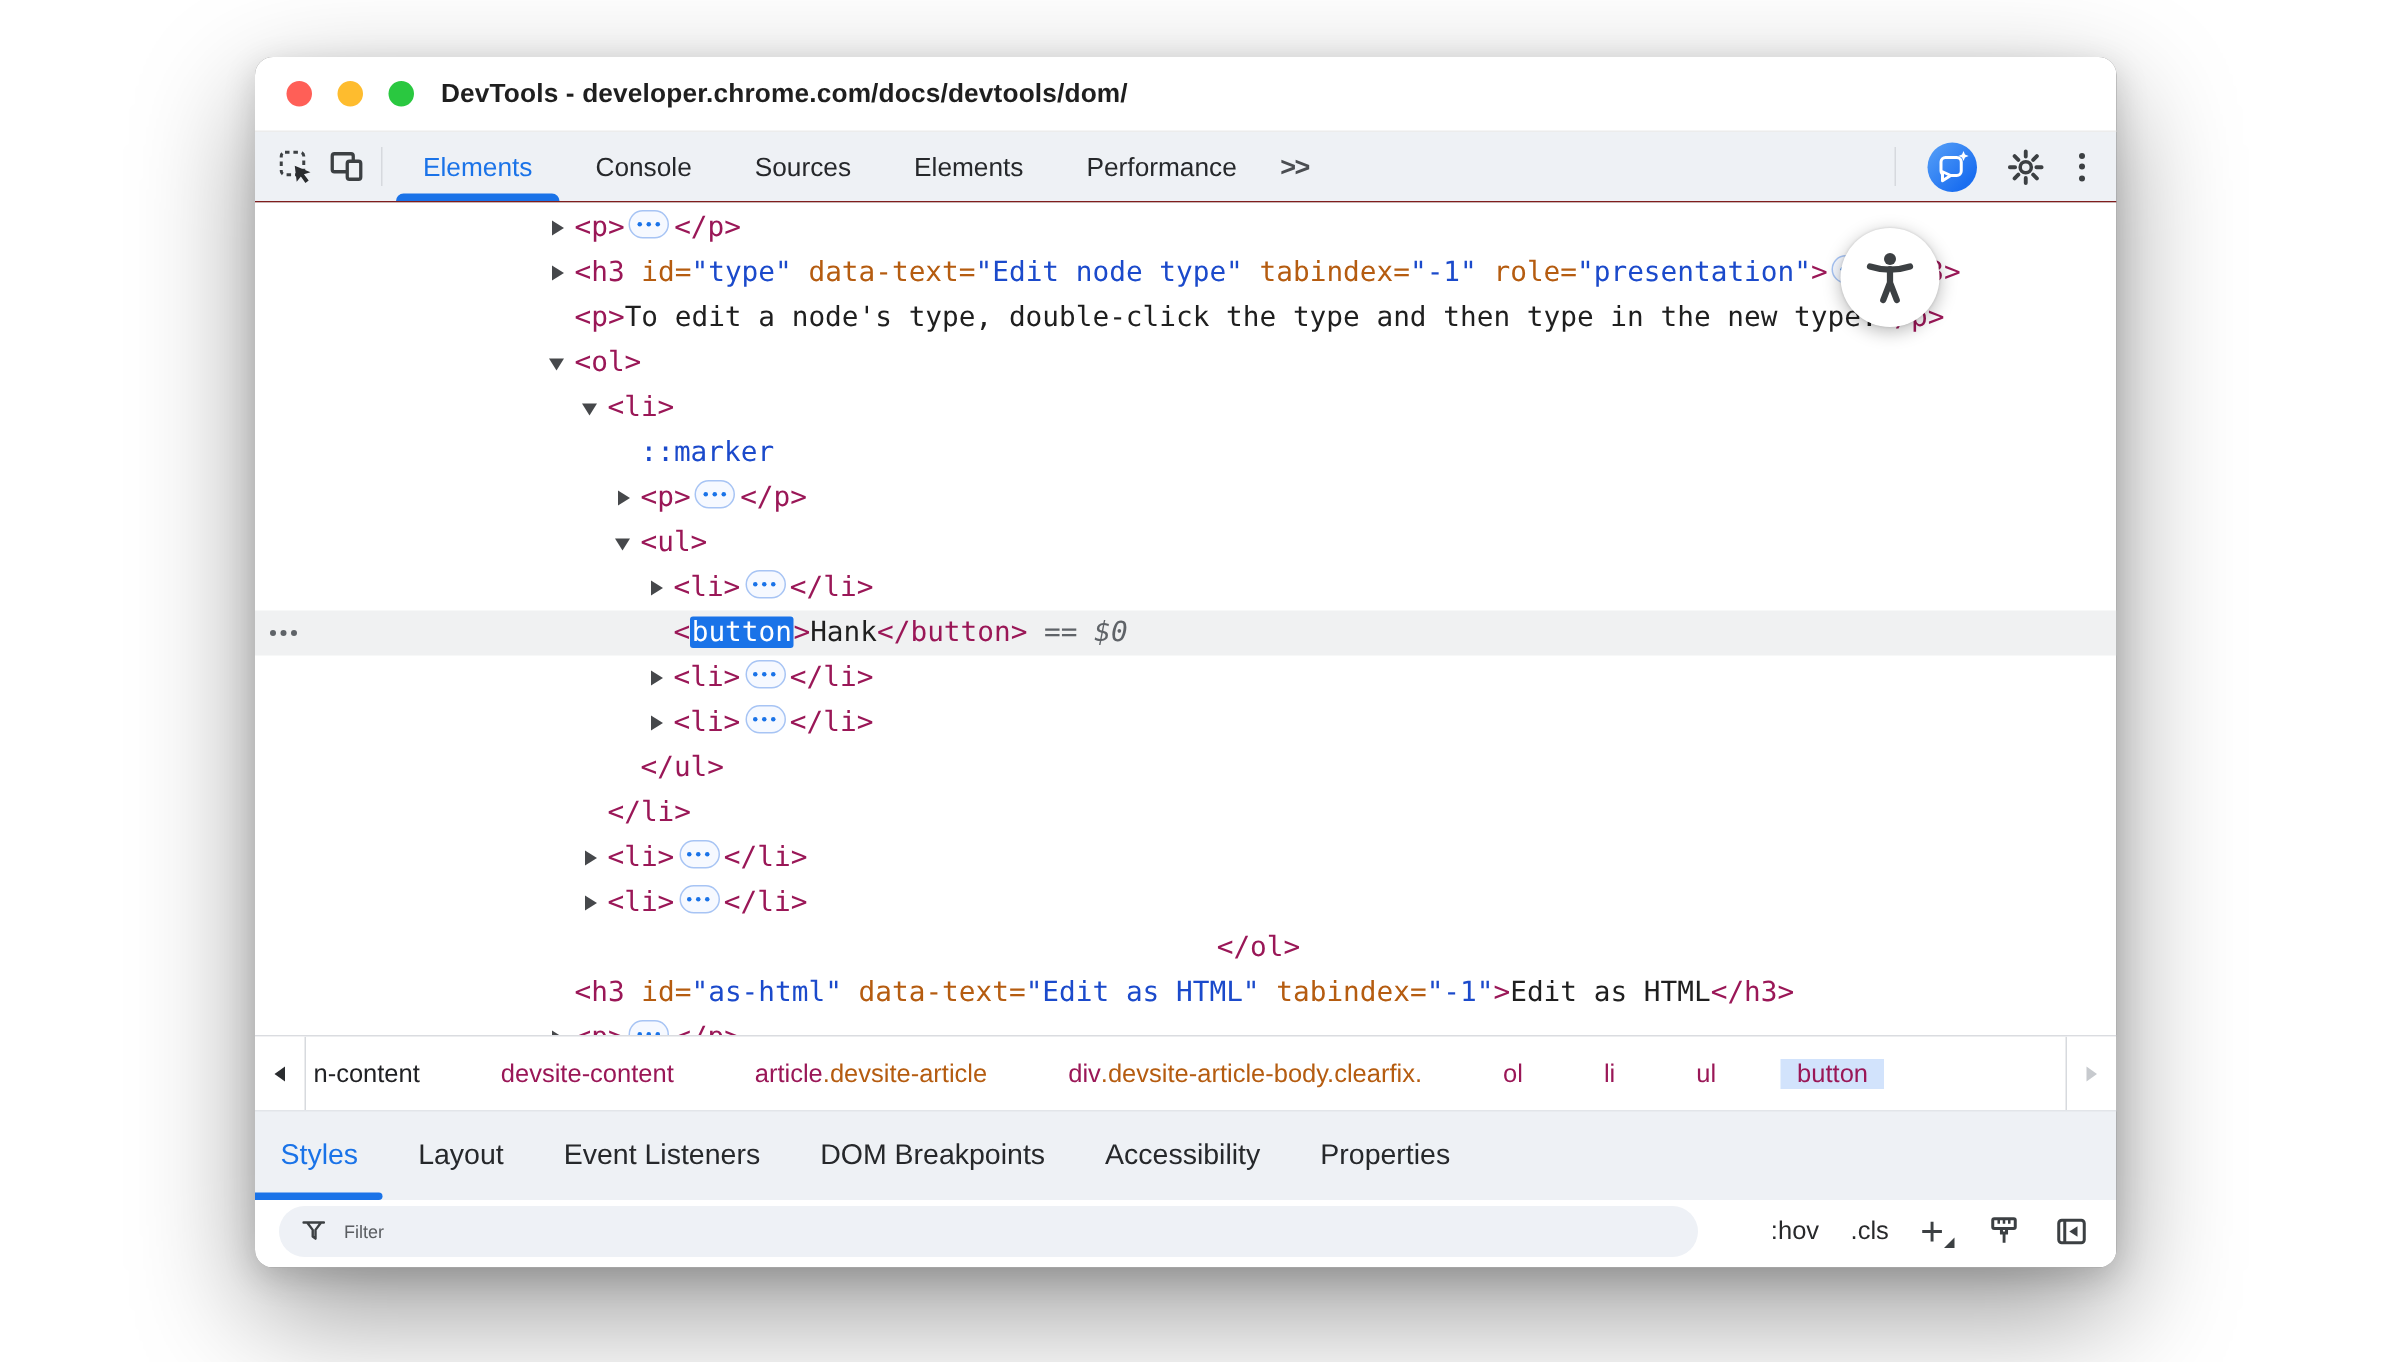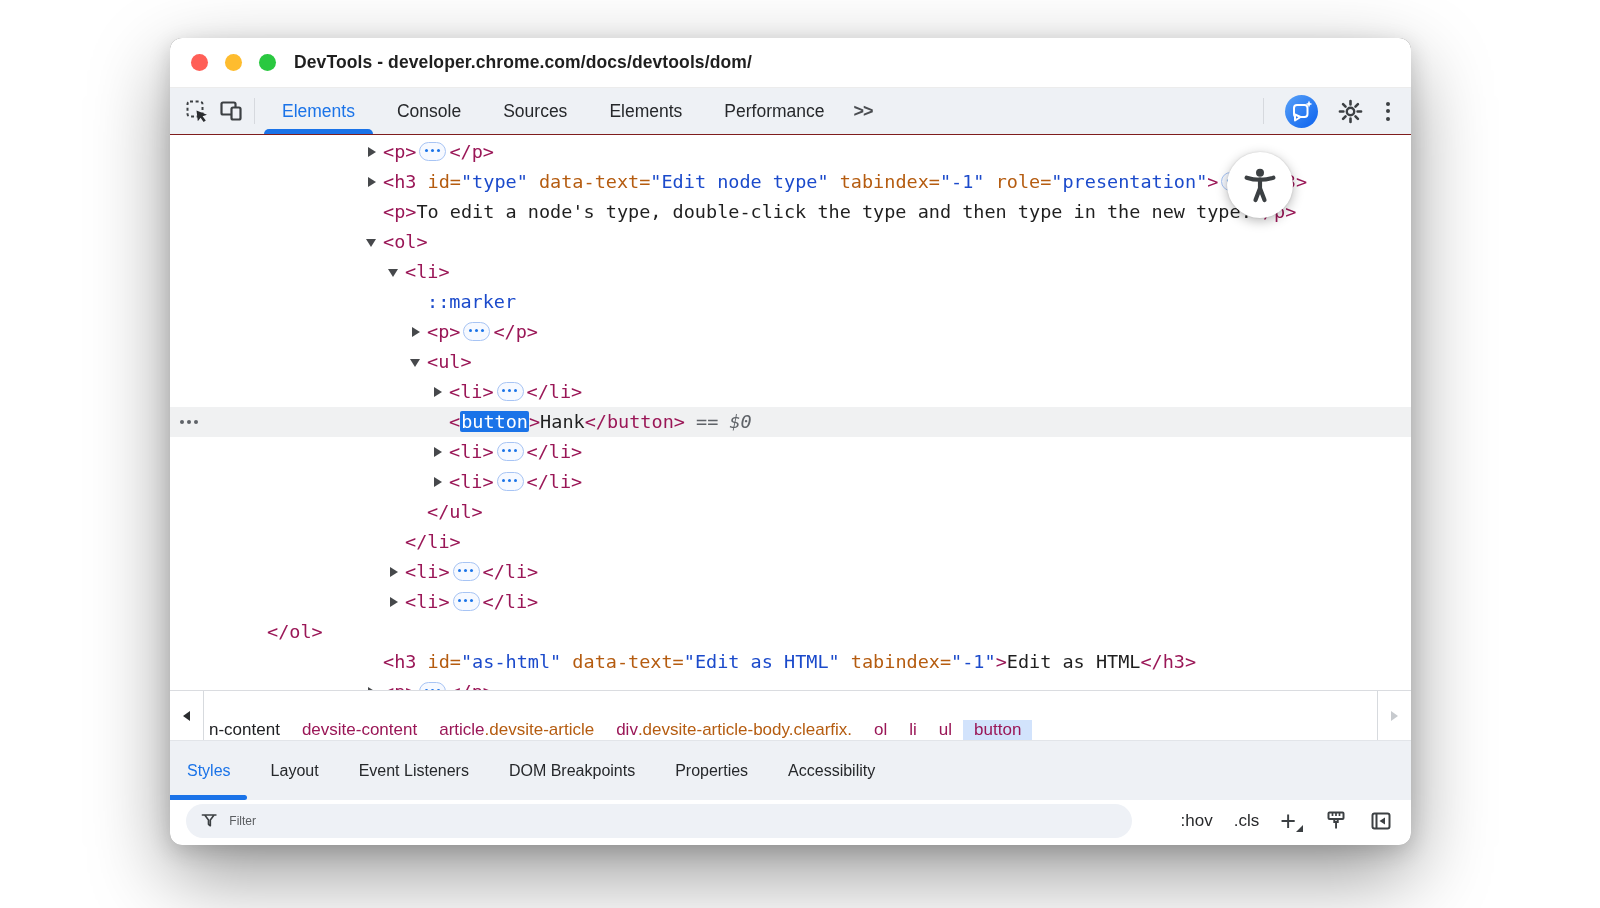--- a/index.html
+++ b/index.html
@@ -67,21 +67,21 @@
   .tri-left { border-right:7px solid #2a2c2f; border-top:5px solid transparent; border-bottom:5px solid transparent; }
   .tri-right { border-left:7px solid #c7cace; border-top:5px solid transparent; border-bottom:5px solid transparent; }
   .crumb { display:flex; align-items:center; padding:0 11px; white-space:nowrap; }
   .crumb:first-of-type { padding-left:5px; }
   .crumb.selected { background:#d2e3fc; }
   .c-tag { color:#9a1757; }
   .c-cls { color:#b55c10; }
   .c-plain { color:#202124; }
 
   
-  .sbtabs { flex:0 0 60px; background:#eef1f5; border-top:1px solid #e2e5e9; display:flex; align-items:stretch; font-size:16px;text-align:right; }
+  .sbtabs { flex:0 0 60px; background:#eef1f5; border-top:1px solid #e2e5e9; display:flex; align-items:stretch; font-size:19px;text-align:right; }
   .sbtab { position:relative; display:flex; align-items:center; padding:0 20px; color:#26282b; }
   .sbtab:first-child { padding-left:17px; }
   .sbtab.active { color:#1a73e8; }
   .sbtab.active::after { content:""; position:absolute; left:0; right:4px; bottom:0; height:5px; background:#1a73e8; border-radius:0 6px 6px 0; }
 
   
   .filterbar { flex:0 0 45px; background:#fff; display:flex; align-items:center; padding:0 18px 4px 16px; gap:21px; }
   .filter-box { width:946px; height:34px; background:#eef1f6; border-radius:17px; display:flex; align-items:center; padding:0 13px; gap:10px; }
   .filter-box input { border:none; outline:none; background:transparent; font-size:12px; color:#3c4043; width:100%;
                       font-family:"Liberation Sans", sans-serif; }
@@ -163,38 +163,38 @@
         <div class="row" style="padding-left: 240px;"><span class="arrow right"></span><span class="t-tag">&lt;p&gt;</span><span class="pill"></span><span class="t-tag">&lt;/p&gt;</span></div>
         <div class="row" style="padding-left: 240px;"><span class="arrow down"></span><span class="t-tag">&lt;ul&gt;</span></div>
         <div class="row" style="padding-left: 262px;"><span class="arrow right"></span><span class="t-tag">&lt;li&gt;</span><span class="pill"></span><span class="t-tag">&lt;/li&gt;</span></div>
         <div class="row selected" style="padding-left: 262px;"><span class="row-dots"></span><span class="arrow"></span><span class="t-tag">&lt;</span><span class="t-selword">button</span><span class="t-tag">&gt;</span><span class="t-txt">Hank</span><span class="t-tag">&lt;/button&gt;</span><span class="t-eq"> == </span><span class="t-var">$0</span></div>
         <div class="row" style="padding-left: 262px;"><span class="arrow right"></span><span class="t-tag">&lt;li&gt;</span><span class="pill"></span><span class="t-tag">&lt;/li&gt;</span></div>
         <div class="row" style="padding-left: 262px;"><span class="arrow right"></span><span class="t-tag">&lt;li&gt;</span><span class="pill"></span><span class="t-tag">&lt;/li&gt;</span></div>
         <div class="row" style="padding-left: 240px;"><span class="arrow"></span><span class="t-tag">&lt;/ul&gt;</span></div>
         <div class="row" style="padding-left: 218px;"><span class="arrow"></span><span class="t-tag">&lt;/li&gt;</span></div>
         <div class="row" style="padding-left: 218px;"><span class="arrow right"></span><span class="t-tag">&lt;li&gt;</span><span class="pill"></span><span class="t-tag">&lt;/li&gt;</span></div>
         <div class="row" style="padding-left: 218px;"><span class="arrow right"></span><span class="t-tag">&lt;li&gt;</span><span class="pill"></span><span class="t-tag">&lt;/li&gt;</span></div>
-        <div class="row" style="padding-left: 80px;"><span class="arrow"></span><span class="t-tag">&lt;/ol&gt;</span></div>
+        <div class="row" style="padding-left: 80px; text-align: center;"><span class="arrow"></span><span class="t-tag">&lt;/ol&gt;</span></div>
         <div class="row" style="padding-left: 196px;"><span class="arrow"></span><span class="t-tag">&lt;h3</span><span class="t-attr"> id=</span><span class="t-val">"as-html"</span><span class="t-attr"> data-text=</span><span class="t-val">"Edit as HTML"</span><span class="t-attr"> tabindex=</span><span class="t-val">"-1"</span><span class="t-tag">&gt;</span><span class="t-txt">Edit as HTML</span><span class="t-tag">&lt;/h3&gt;</span></div>
         <div class="row" style="padding-left: 196px;"><span class="arrow right"></span><span class="t-tag">&lt;p&gt;</span><span class="pill"></span><span class="t-tag">&lt;/p&gt;</span></div>
       </div>
 
     <div class="a11y" style="position: absolute; left: 1057px; top: 114px;">
       <svg width="40" height="40" viewBox="0 0 24 24">
         <circle cx="12" cy="4.6" r="2.4" fill="#3c4043"></circle>
         <path d="M4 7.6c2.6.85 5.2 1.25 8 1.25s5.4-.4 8-1.25" stroke="#3c4043" stroke-width="2.5" fill="none" stroke-linecap="round"></path>
         <path d="M12 8.6v5.4M12 14l-2.7 7M12 14l2.7 7" stroke="#3c4043" stroke-width="2.5" fill="none" stroke-linecap="round"></path>
       </svg>
     </div>
 
     <div class="crumbs">
       <span class="crumb-scroll left">
           <i class="tri-left"></i>
         </span>
-      <div style="display:flex;align-items:flex-end;">
+      <div style="display:flex;align-items:center;gap:32px;">
           <span class="crumb">
             <span class="c-plain">n-content</span>
           </span>
           <span class="crumb">
             <span class="c-tag">devsite-content</span>
           </span>
           <span class="crumb">
             <span class="c-tag">article</span>
             <span class="c-cls">.devsite-article</span>
           </span>
@@ -218,22 +218,22 @@
       <span class="crumb-scroll right">
           <i class="tri-right"></i>
         </span>
     </div>
 
     <div class="sbtabs">
         <div class="sbtab active">Styles</div>
         <div class="sbtab">Layout</div>
         <div class="sbtab">Event Listeners</div>
         <div class="sbtab">DOM Breakpoints</div>
+        <div class="sbtab">Accessibility</div>
         <div class="sbtab">Properties</div>
-        <div class="sbtab">Accessibility</div>
       </div>
 
     <div class="filterbar">
       <div class="filter-box">
         <svg width="21" height="21" viewBox="0 0 24 24">
           <path d="M4 5.5h16M6.8 5.5l4.4 5.8v5.2l2.2 1.7v-6.9l4.4-5.8" fill="none" stroke="#3c4043" stroke-width="1.9" stroke-linecap="round" stroke-linejoin="round"></path>
         </svg>
         <input type="text" placeholder="Filter" style="">
       </div>
       <span class="pseudo-btn first">:hov</span>

